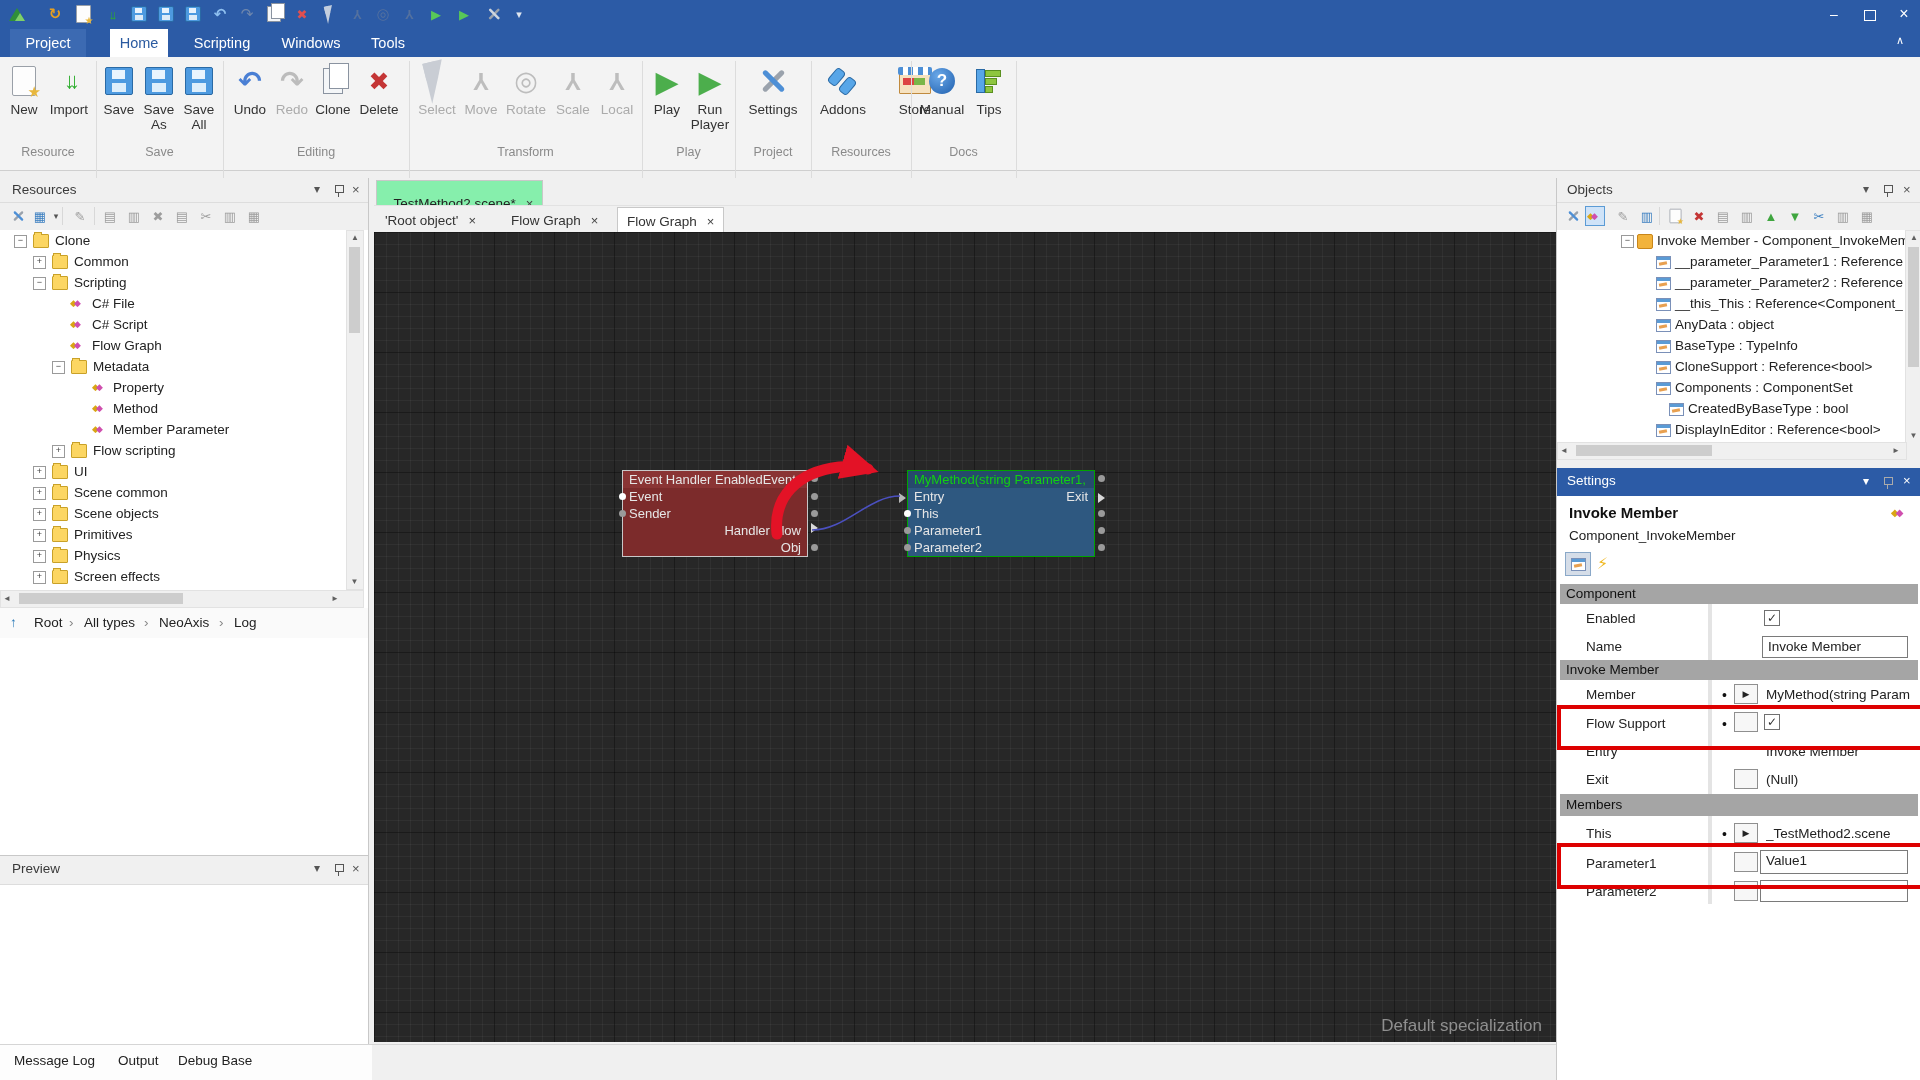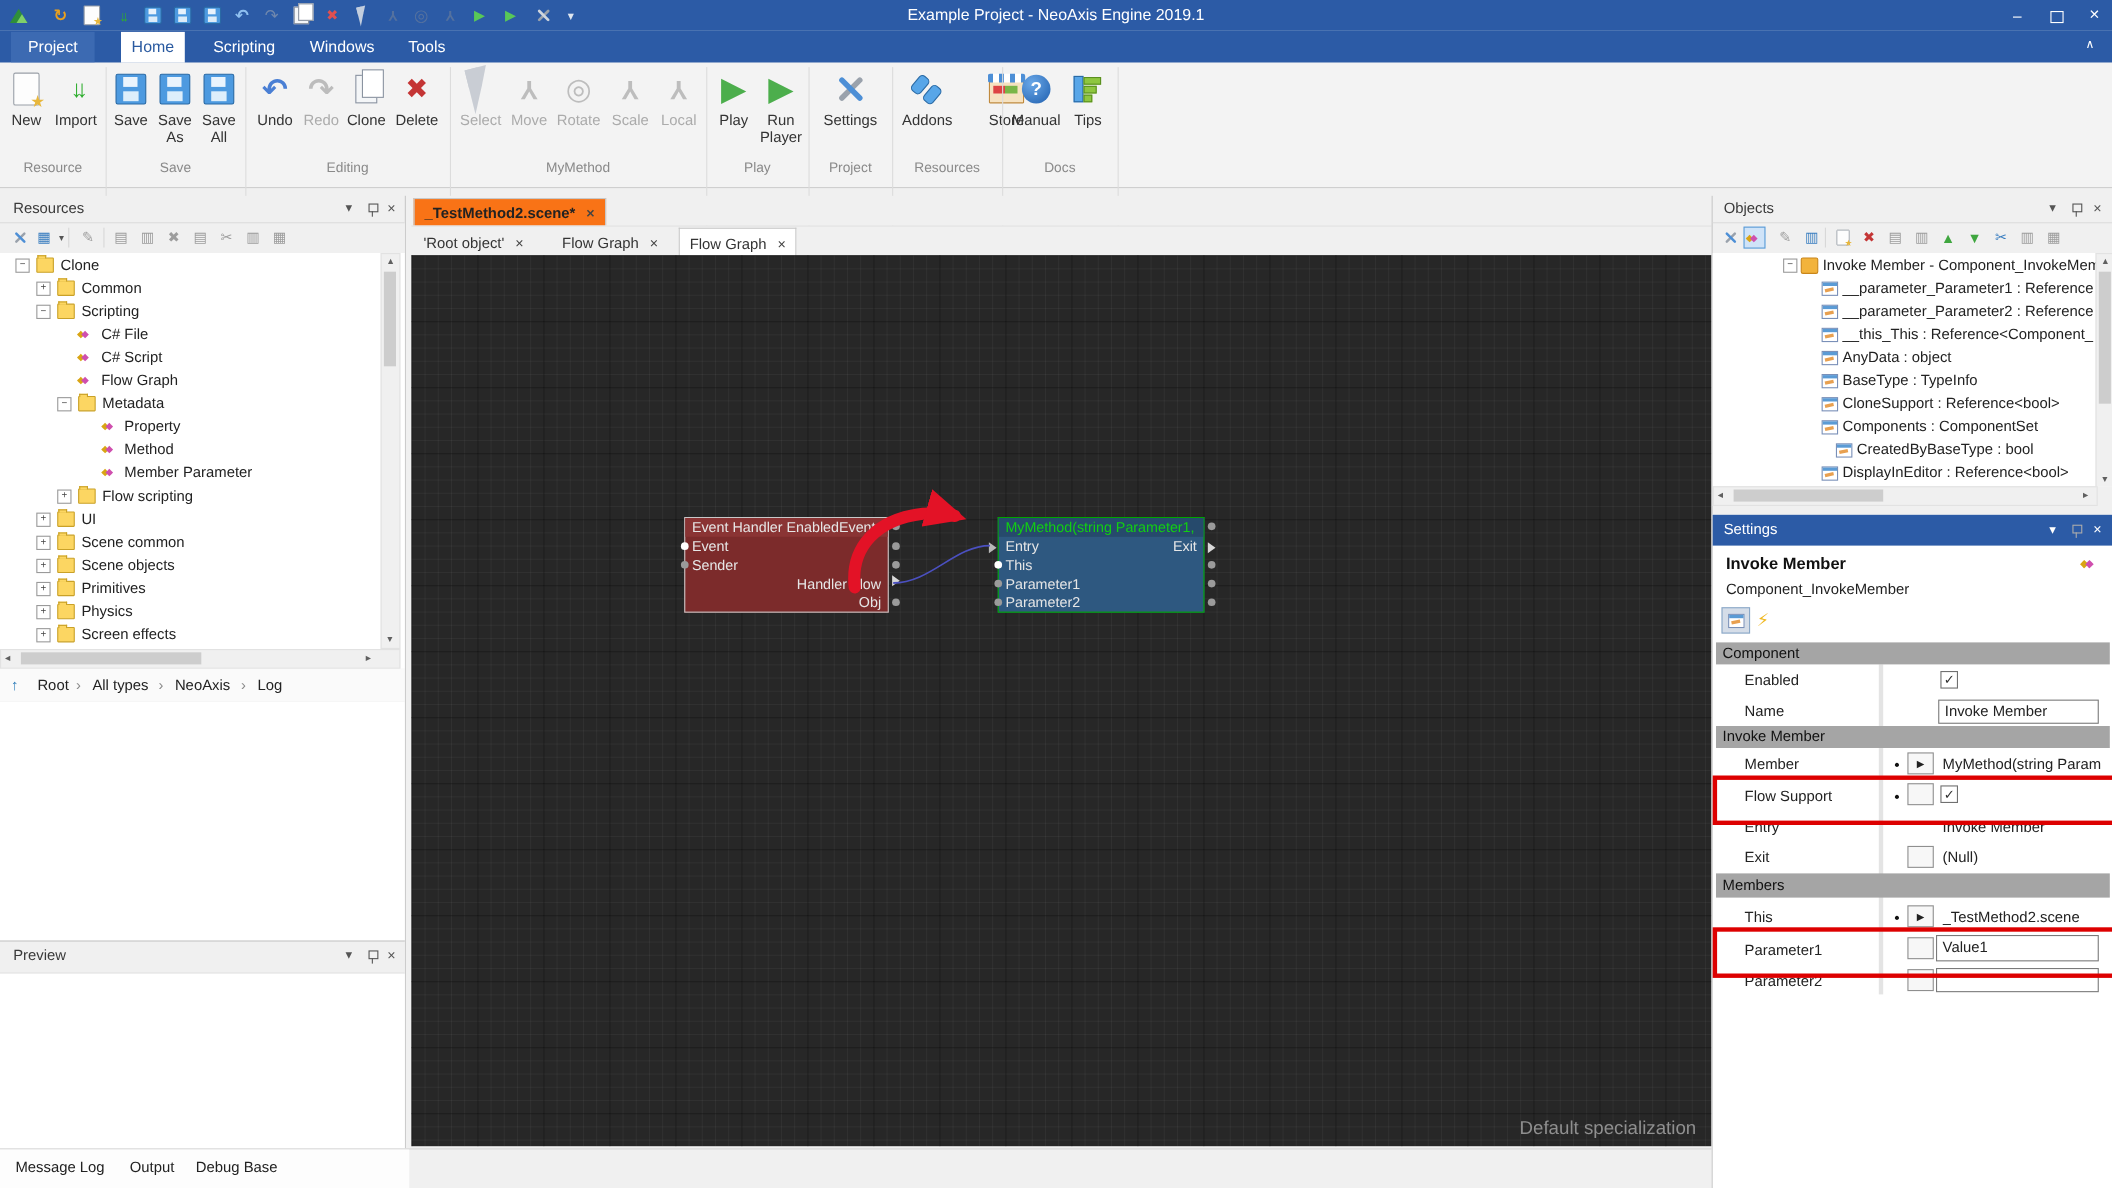--- a/index.html
+++ b/index.html
@@ -75,22 +75,22 @@
   .diamonds{position:absolute;top:4px;width:16px;height:13px;font-size:9px;line-height:13px;}
   .diamonds .d1{color:#d9a514;}  .diamonds .d2{color:#cf4fae;margin-left:-3px;}
   .puzzle{position:absolute;top:4px;width:14px;height:13px;background:#f2b33c;border:1px solid #c9861a;border-radius:2px;}
   .winico{position:absolute;top:5px;width:13px;height:11px;background:#fff;border:1px solid #7a90b8;}
   .winico:before{content:"";position:absolute;left:0;top:0;right:0;height:3px;background:#5b9bd5;}
   .winico:after{content:"";position:absolute;left:2px;top:5px;width:8px;height:3px;background:#e8a050;transform:rotate(-12deg);}
   .sbar{background:#f0f0f0;border:1px solid #e2e2e2;}
   .sthumb{background:#cdcdcd;}
   .sarrow{color:#606060;font-size:8px;text-align:center;line-height:14px;}
   
-  .doc-tab{position:absolute;background:#f97316;border:1px solid #c8c8c8;border-bottom:none;font-size:13.5px;
-     display:flex;align-items:center;gap:10px;padding:0 9px;font-weight:bold;}
+  .doc-tab{position:absolute;background:#86efac;border:1px solid #c8c8c8;border-bottom:none;font-size:13.5px;
+     display:flex;align-items:center;gap:10px;padding:10px 9px;}
   .sub-tab{position:absolute;font-size:13.5px;display:flex;align-items:center;gap:10px;padding:0 9px;color:#333;}
   .sub-tab.sel{background:#fff;border:1px solid #c8c8c8;border-bottom:none;}
   .tab-x{color:#444;font-size:13px;}
   
   .canvas{left:374px;top:232px;width:1182px;height:810px;background-color:#272727;
     background-image:
       linear-gradient(to right, rgba(0,0,0,.45) 1px, transparent 1px),
       linear-gradient(to bottom, rgba(0,0,0,.45) 1px, transparent 1px),
       linear-gradient(to right, rgba(255,255,255,.045) 1px, transparent 1px),
       linear-gradient(to bottom, rgba(255,255,255,.045) 1px, transparent 1px);
@@ -152,21 +152,20 @@
     </div>
   <div class="qi" style="left:425px;color:#58c858;font-size:13px">▶</div>
   <div class="qi" style="left:453px;color:#58c858;font-size:13px">▶</div>
   <div class="qi" style="left:481px">
       <span class="tools-ic" style="transform:scale(.5)">
         <i></i>
         <i style="background:#cfd6de"></i>
       </span>
     </div>
   <div class="qi" style="left:508px;color:#dfe6ef;font-size:11px">▾</div>
-  <div class="ab" style="left:660px;top:0;width:600px;height:28px;line-height:28px;text-align:center;color:#fff;font-size:14.5px">Example Project - NeoAxis Engine 2019.1</div>
   <div class="winbtn" style="left:1818px">–</div>
   <div class="winbtn" style="left:1854px"><span style="display:inline-block;width:10px;height:9px;border:1.5px solid #fff;vertical-align:middle"></span></div>
   <div class="winbtn" style="left:1888px;font-size:16px">×</div>
 </div>
 
 <div class="ab menubar">
   <div class="menu-tab proj" style="left:10px;width:76px">Project</div>
   <div class="menu-tab sel" style="left:110px;width:58px">Home</div>
   <div class="menu-tab" style="left:186px;width:72px">Scripting</div>
   <div class="menu-tab" style="left:276px;width:70px">Windows</div>
@@ -254,21 +253,21 @@
         <span class="gizmo">Y</span>
       </span>
     <span class="rlb">Scale</span>
     </div>
   <div class="rbtn dis" style="left:596px;width:42px">
     <span class="ric" style="color:#bdbdbd;font-size:24px">
         <span class="gizmo">Y</span>
       </span>
     <span class="rlb">Local</span>
     </div>
-  <div class="rglabel" style="left:409px;width:233px">MyMethod</div>
+  <div class="rglabel" style="left:409px;width:233px">Transform</div>
   <div class="rgroup-sep" style="left:642px"></div>
 
   <div class="rbtn" style="left:647px;width:40px">
     <span class="ric" style="color:#4cae4c;font-size:30px">▶</span>
     <span class="rlb">Play</span>
     </div>
   <div class="rbtn" style="left:688px;width:44px">
     <span class="ric" style="color:#4cae4c;font-size:30px">▶</span>
     <span class="rlb">Run Player</span>
     </div>

